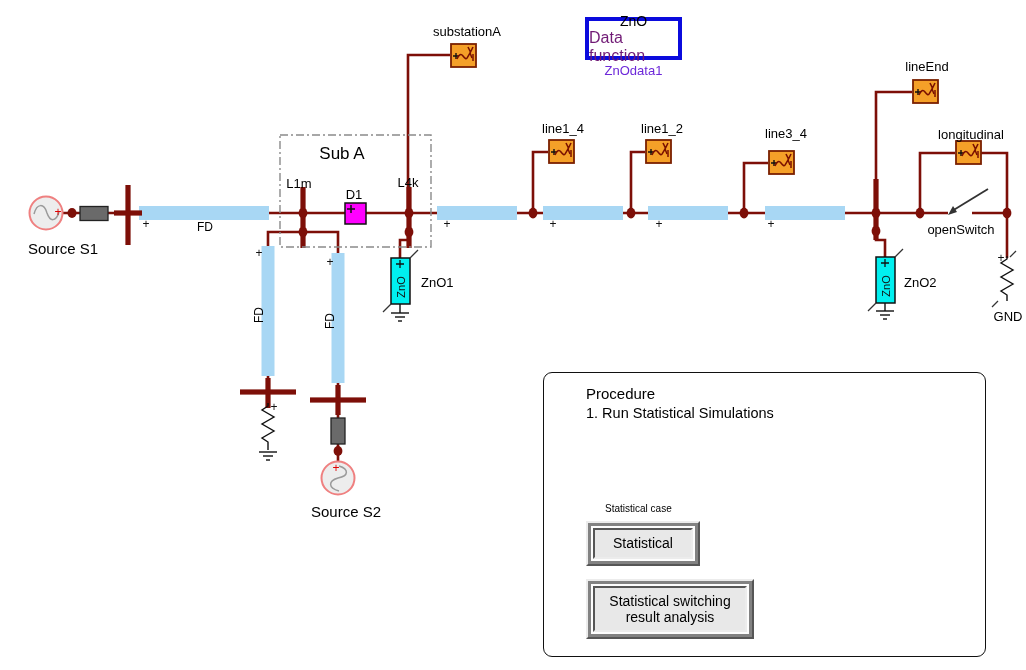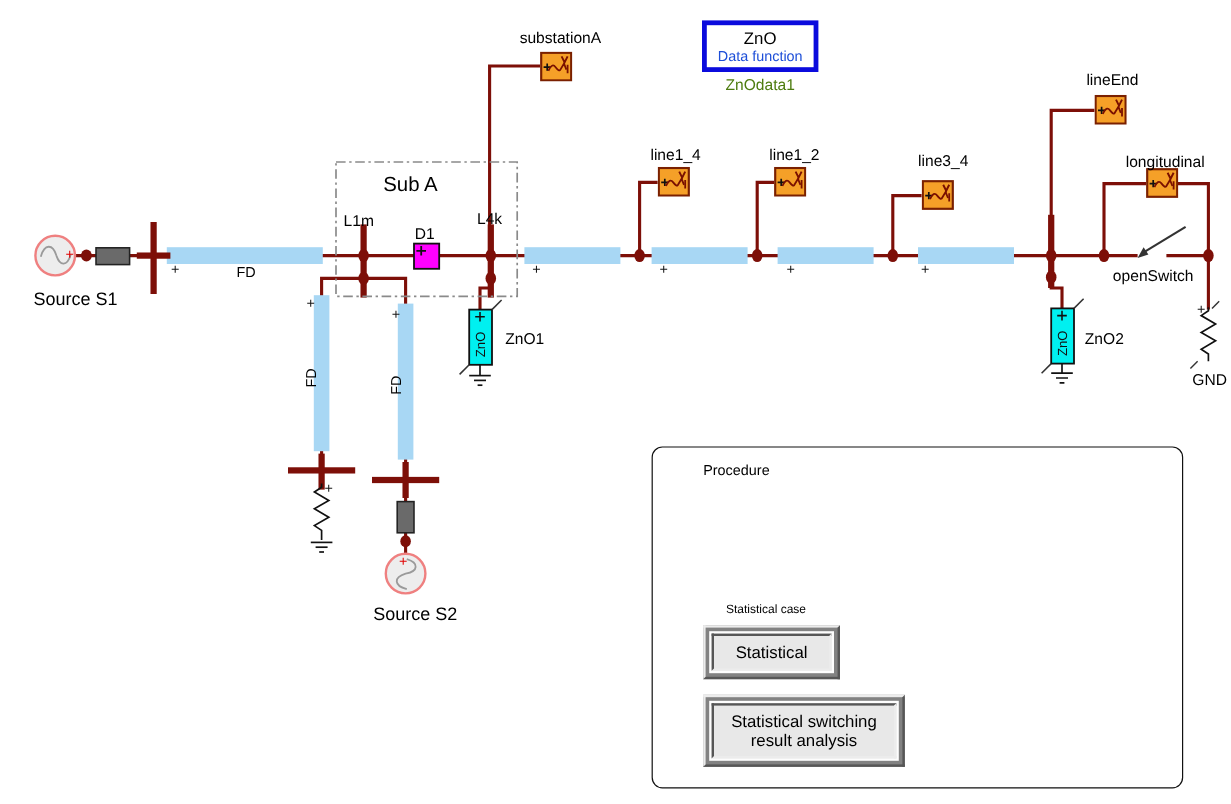--- a/index.html
+++ b/index.html
@@ -1,28 +1,28 @@
 <!DOCTYPE html>
 <html><head>
 <meta charset="utf-8">
 <style>
   html,body{margin:0;padding:0;background:#fff;}
   #root{position:relative;width:1026px;height:670px;background:#fff;overflow:hidden;
         font-family:"Liberation Sans",sans-serif;color:#000;}
   svg{position:absolute;left:0;top:0;}
   svg text{font-family:"Liberation Sans",sans-serif;}
-  .lbl{position:absolute;font-size:13px;color:#4d7c0f;white-space:nowrap;}
+  .lbl{position:absolute;font-size:13px;color:#6d28d9;white-space:nowrap;}
   .fn-block{position:absolute;left:585px;top:17px;width:97px;height:43px;
             border:4px solid #0b0bdd;background:#fff;box-sizing:border-box;
             display:flex;flex-direction:column;align-items:center;justify-content:center;}
   .fn-title{font-size:14px;color:#000;}
-  .fn-sub{font-size:12px;color:#1d4ed8;}
+  .fn-sub{font-size:16px;color:#701a75;}
   .panel{position:absolute;left:543px;top:372px;width:443px;height:285px;
          border:1.6px solid #111;border-radius:9px;box-sizing:border-box;background:#fff;}
-  .panel .p-title{position:absolute;left:42px;top:12px;font-size:12px;}
+  .panel .p-title{position:absolute;left:42px;top:12px;font-size:15px;}
   .panel .p-step1{position:absolute;left:42px;top:32px;font-size:14.5px;}
   .panel .p-step2{position:absolute;left:42px;top:52px;font-size:14.5px;}
   .panel .p-case{position:absolute;left:61px;top:130px;font-size:10px;}
   .btn3d{position:absolute;background:#828282;border:2px solid;
          border-color:#ececec #565656 #565656 #ececec;padding:3px;
          box-sizing:border-box;cursor:pointer;}
   .btn3d-gap{background:#fdfdfd;width:100%;height:100%;padding:2px;box-sizing:border-box;}
   .btn3d-face{width:100%;height:100%;background:#e8e8e8;border:2px solid;
               border-color:#565656 #ececec #ececec #565656;box-sizing:border-box;
               display:flex;flex-direction:column;align-items:center;justify-content:center;
@@ -214,20 +214,21 @@
   </svg>
 
   <div class="fn-block">
     <div class="fn-title">ZnO</div>
     <div class="fn-sub">Data function</div>
   </div>
   <div class="lbl" style="left:585px;top:63px;width:97px;text-align:center;">ZnOdata1</div>
 
   <div class="panel">
     <div class="p-title">Procedure</div>
+    <div class="p-step1">1. Run Statistical Simulations</div>
     <div class="p-case">Statistical case</div>
 
     <div class="btn3d" id="btn-analysis">
       <div class="btn3d-gap">
         <div class="btn3d-face">
           <span>Statistical switching</span>
           <span>result analysis</span>
         </div>
       </div>
     </div>

